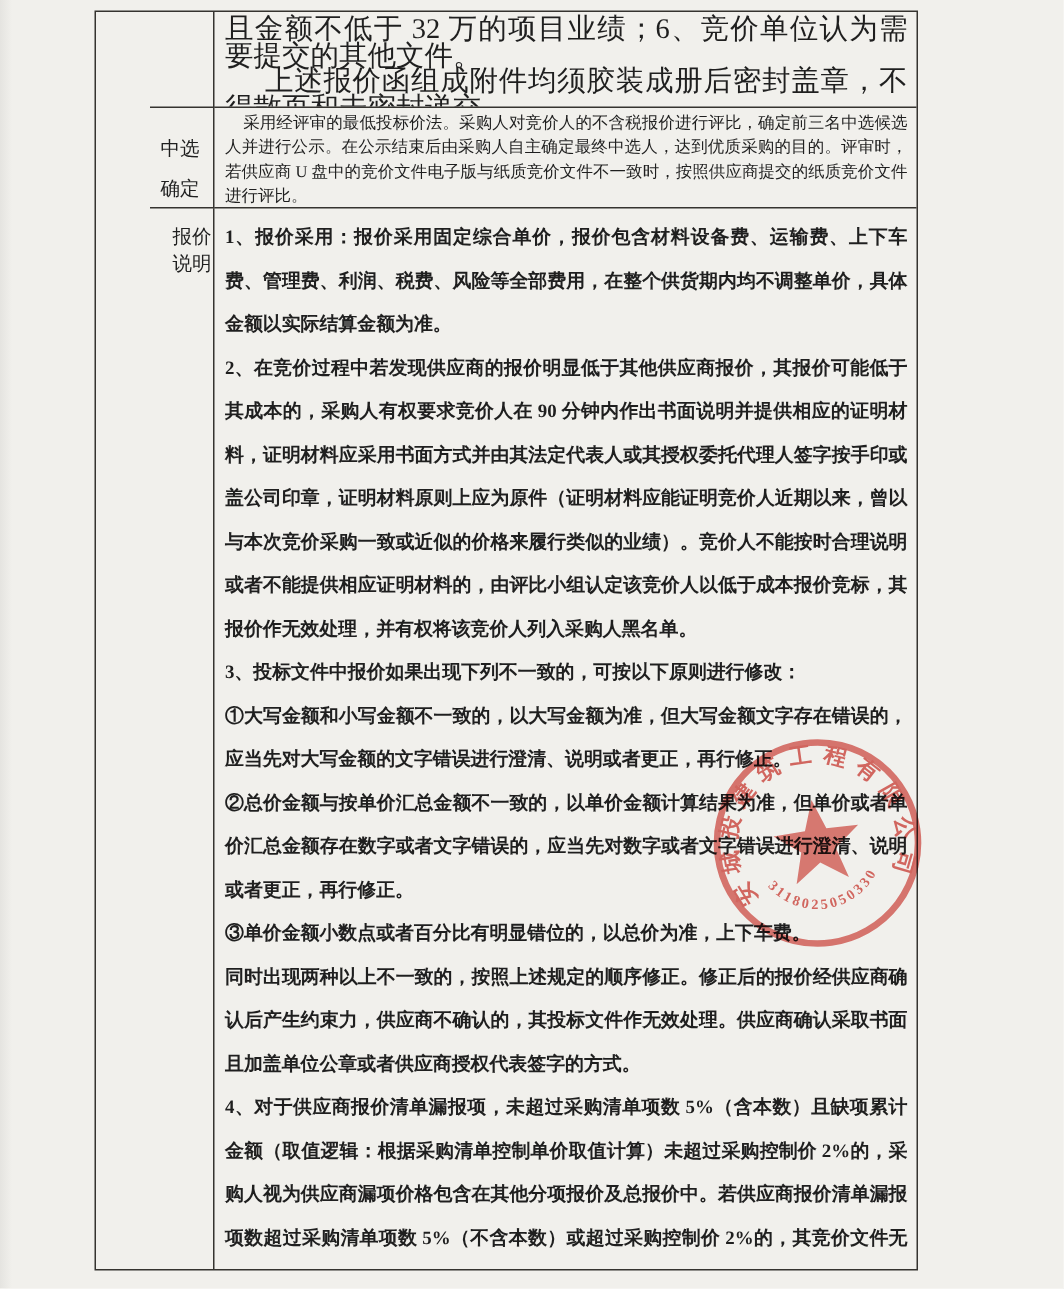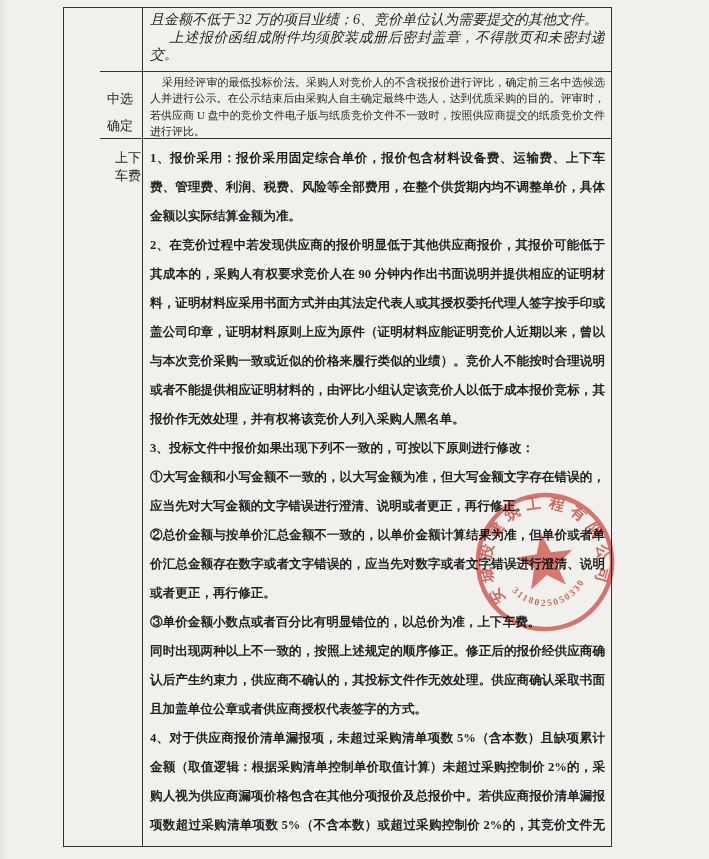--- a/index.html
+++ b/index.html
@@ -20,21 +20,21 @@
     background:transparent;
   }
   .cell{box-sizing:border-box;overflow:hidden;}
   .lbl{border-right:1px solid #35332f;font-size:13px;margin-left:36px;}
   .rb{border-bottom:1px solid #35332f;}
   .lbl-method{padding:13px 5px 0 7px;line-height:27px;}
   .lbl-quote{padding:10px 0 0 15px;}
   .content{padding:0 6px 0 7px;}
   .content p{margin:0;text-align:justify;text-justify:inter-character;}
   .c1{padding-top:3px;}
-  .c1 p{font-size:14px;line-height:17.5px;font-style:italic;}
+  .c1 p{font-size:19px;line-height:17.5px;}
   .c1 p.ind{text-indent:1.4em;}
   .c2{padding-top:2px;}
   .c2 p{font-size:11px;line-height:16.4px;text-indent:1.1em;}
   .c3{padding-top:5px;font-weight:bold;}
   .c3 p{font-size:12.6px;line-height:29px;}
   .seal{
     position:absolute;left:472px;top:489px;width:146px;height:146px;
     mix-blend-mode:multiply;opacity:0.85;pointer-events:none;
   }
   .seal text{font-family:"Liberation Serif","DejaVu Serif",serif;font-weight:bold;}
@@ -53,21 +53,21 @@
   </div>
 
   <div class="cell lbl rb lbl-method">
     <span>中选确定方式</span>
   </div>
   <div class="cell content c2 rb">
     <p>采用经评审的最低投标价法。采购人对竞价人的不含税报价进行评比，确定前三名中选候选人并进行公示。在公示结束后由采购人自主确定最终中选人，达到优质采购的目的。评审时，若供应商 U 盘中的竞价文件电子版与纸质竞价文件不一致时，按照供应商提交的纸质竞价文件进行评比。</p>
   </div>
 
   <div class="cell lbl lbl-quote">
-    <span>上下车费</span>
+    <span>报价说明</span>
   </div>
   <div class="cell content c3">
     <p>1、报价采用：报价采用固定综合单价，报价包含材料设备费、运输费、上下车费、管理费、利润、税费、风险等全部费用，在整个供货期内均不调整单价，具体金额以实际结算金额为准。</p>
     <p>2、在竞价过程中若发现供应商的报价明显低于其他供应商报价，其报价可能低于其成本的，采购人有权要求竞价人在 90 分钟内作出书面说明并提供相应的证明材料，证明材料应采用书面方式并由其法定代表人或其授权委托代理人签字按手印或盖公司印章，证明材料原则上应为原件（证明材料应能证明竞价人近期以来，曾以与本次竞价采购一致或近似的价格来履行类似的业绩）。竞价人不能按时合理说明或者不能提供相应证明材料的，由评比小组认定该竞价人以低于成本报价竞标，其报价作无效处理，并有权将该竞价人列入采购人黑名单。</p>
     <p>3、投标文件中报价如果出现下列不一致的，可按以下原则进行修改：</p>
     <p>①大写金额和小写金额不一致的，以大写金额为准，但大写金额文字存在错误的，应当先对大写金额的文字错误进行澄清、说明或者更正，再行修正。</p>
     <p>②总价金额与按单价汇总金额不一致的，以单价金额计算结果为准，但单价或者单价汇总金额存在数字或者文字错误的，应当先对数字或者文字错误进行澄清、说明或者更正，再行修正。</p>
     <p>③单价金额小数点或者百分比有明显错位的，以总价为准，上下车费。</p>
     <p>同时出现两种以上不一致的，按照上述规定的顺序修正。修正后的报价经供应商确认后产生约束力，供应商不确认的，其投标文件作无效处理。供应商确认采取书面且加盖单位公章或者供应商授权代表签字的方式。</p>
     <p>4、对于供应商报价清单漏报项，未超过采购清单项数 5%（含本数）且缺项累计金额（取值逻辑：根据采购清单控制单价取值计算）未超过采购控制价 2%的，采购人视为供应商漏项价格包含在其他分项报价及总报价中。若供应商报价清单漏报项数超过采购清单项数 5%（不含本数）或超过采购控制价 2%的，其竞价文件无效。</p>

